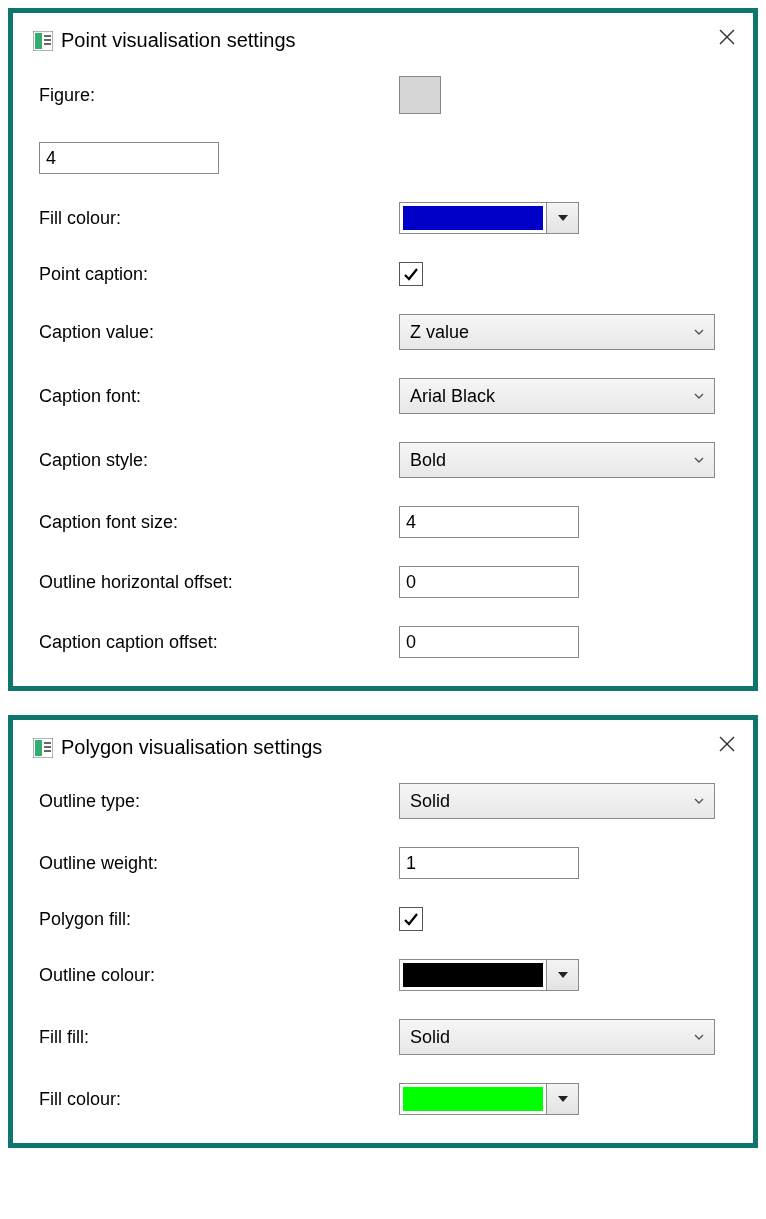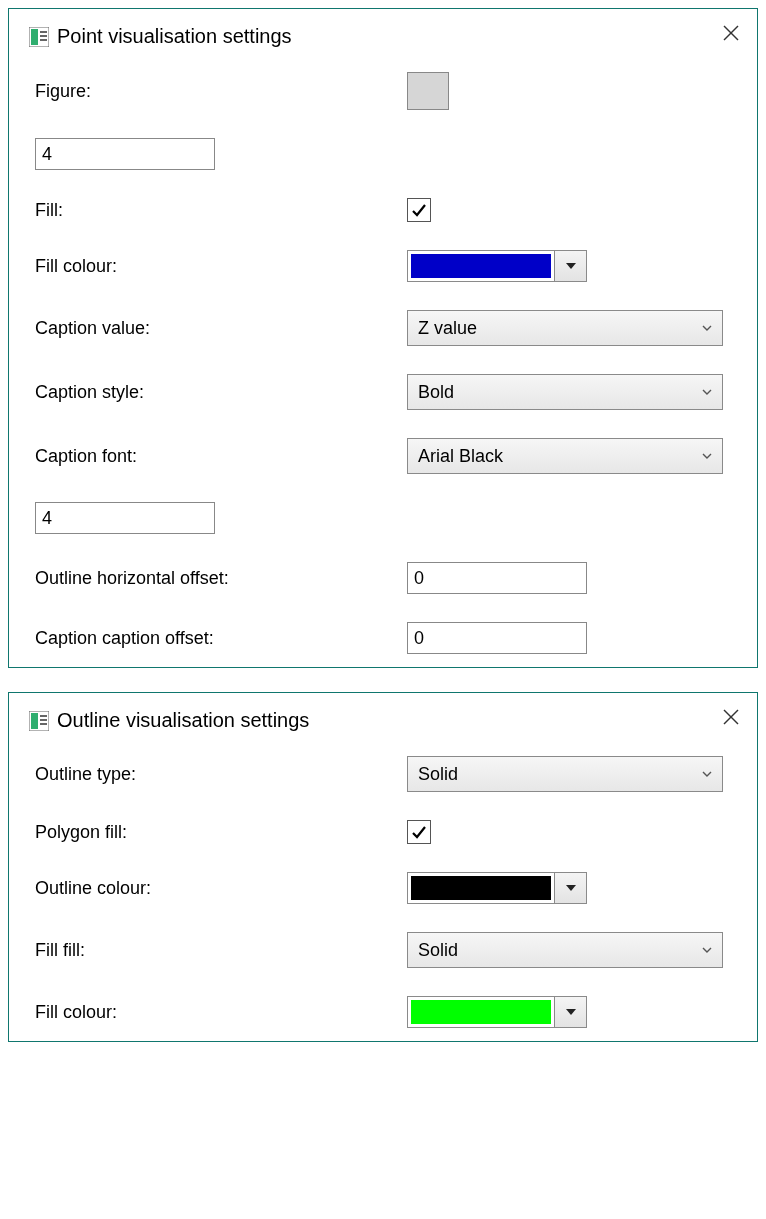--- a/index.html
+++ b/index.html
@@ -6,22 +6,22 @@
   body {
     margin: 0;
     padding: 8px;
     font-family: "Segoe UI", Arial, sans-serif;
     font-size: 18px;
     background: #fff;
     color: #000;
     width: 766px;
   }
   .panel {
-    border: 1px solid #0f766e;
-    padding: 16px 20px 9px 20px;
+    border: 5px solid #0f766e;
+    padding: 16px 20px 24px 20px;
     margin-bottom: 24px;
     position: relative;
     background: #fff;
   }
   .panel-header {
     display: flex;
     align-items: center;
     gap: 8px;
     margin-bottom: 24px;
   }
@@ -42,21 +42,20 @@
     cursor: pointer;
     display: flex;
     align-items: center;
     justify-content: center;
   }
   .row {
     display: flex;
     align-items: center;
     margin-bottom: 28px;
     padding-left: 6px;
-    gap: 12px;
   }
   .row:last-child { margin-bottom: 4px; }
   .row-label {
     width: 360px;
     font-size: 18px;
   }
   .row-ctrl {
     flex: 1;
     display: flex;
     align-items: center;
@@ -153,89 +152,90 @@
       <div class="figure-swatch"></div>
     </div>
   </div>
 
   <div class="row">
     <div class="row-ctrl">
       <input class="text-input" value="4" style="">
     </div>
   </div>
 
-  <div class="row">
-    <div class="row-label">Fill:</div>
+
+  <div class="row">
+    <div class="row-label">Fill colour:</div>
+    <div class="row-ctrl">
+      <div class="color-dropdown">
+        <div class="color-swatch" style="background:#0000c8"></div>
+        <div class="color-dd-btn">
+          <svg viewBox="0 0 10 6" width="10" height="6">
+            <polygon points="0,0 10,0 5,6" fill="#222"></polygon>
+          </svg>
+        </div>
+      </div>
+    </div>
+  </div>
+
+  <div class="row">
+    <div class="row-label">Point caption:</div>
     <div class="row-ctrl">
       <div class="checkbox">
         <svg viewBox="0 0 16 16" width="16" height="16">
           <polyline points="2,9 6,13 14,3" fill="none" stroke="#000" stroke-width="2.2"></polyline>
         </svg>
       </div>
     </div>
   </div>
 
   <div class="row">
-    <div class="row-label">Fill colour:</div>
-    <div class="row-ctrl">
-      <div class="color-dropdown">
-        <div class="color-swatch" style="background:#0000c8"></div>
-        <div class="color-dd-btn">
-          <svg viewBox="0 0 10 6" width="10" height="6">
-            <polygon points="0,0 10,0 5,6" fill="#222"></polygon>
-          </svg>
-        </div>
-      </div>
-    </div>
-  </div>
-
-
-  <div class="row">
     <div class="row-label">Caption value:</div>
     <div class="row-ctrl">
       <div class="select-wide">
         <span>Z value</span>
         <span class="chev">
           <svg viewBox="0 0 10 6" width="10" height="6">
               <polyline points="1,1 5,5 9,1" fill="none" stroke="#555" stroke-width="1.4"></polyline>
             </svg>
         </span>
       </div>
     </div>
   </div>
 
   <div class="row">
+    <div class="row-label">Caption font:</div>
+    <div class="row-ctrl">
+      <div class="select-wide">
+        <span>Arial Black</span>
+        <span class="chev">
+          <svg viewBox="0 0 10 6" width="10" height="6">
+              <polyline points="1,1 5,5 9,1" fill="none" stroke="#555" stroke-width="1.4"></polyline>
+            </svg>
+        </span>
+      </div>
+    </div>
+  </div>
+
+  <div class="row">
     <div class="row-label">Caption style:</div>
     <div class="row-ctrl">
       <div class="select-wide">
         <span>Bold</span>
         <span class="chev">
           <svg viewBox="0 0 10 6" width="10" height="6">
               <polyline points="1,1 5,5 9,1" fill="none" stroke="#555" stroke-width="1.4"></polyline>
             </svg>
         </span>
       </div>
     </div>
   </div>
 
   <div class="row">
-    <div class="row-label">Caption font:</div>
-    <div class="row-ctrl">
-      <div class="select-wide">
-        <span>Arial Black</span>
-        <span class="chev">
-          <svg viewBox="0 0 10 6" width="10" height="6">
-              <polyline points="1,1 5,5 9,1" fill="none" stroke="#555" stroke-width="1.4"></polyline>
-            </svg>
-        </span>
-      </div>
-    </div>
-  </div>
-
-  <div class="row">
+    <div class="row-label">Caption font size:</div>
     <div class="row-ctrl">
       <input class="text-input" value="4" style="">
     </div>
   </div>
 
   <div class="row">
     <div class="row-label">Outline horizontal offset:</div>
     <div class="row-ctrl">
       <input class="text-input" value="0" style="">
     </div>
@@ -253,21 +253,21 @@
   <div class="panel-header">
     <span class="panel-icon">
       <svg viewBox="0 0 20 20" width="20" height="20">
         <rect x="0" y="0" width="20" height="20" fill="#fff" stroke="#666"></rect>
         <rect x="2" y="2" width="7" height="16" fill="#2fae6f"></rect>
         <rect x="11" y="4" width="7" height="2" fill="#666"></rect>
         <rect x="11" y="8" width="7" height="2" fill="#666"></rect>
         <rect x="11" y="12" width="7" height="2" fill="#666"></rect>
       </svg>
     </span>
-    <span class="panel-title">Outline visualisation settings</span>
+    <span class="panel-title">Polygon visualisation settings</span>
   </div>
   <div class="close-btn">
     <svg viewBox="0 0 16 16" width="16" height="16">
       <line x1="1" y1="1" x2="15" y2="15" stroke="#333" stroke-width="1.4"></line>
       <line x1="15" y1="1" x2="1" y2="15" stroke="#333" stroke-width="1.4"></line>
     </svg>
   </div>
 
   <div class="row">
     <div class="row-label">Outline type:</div>
@@ -276,20 +276,26 @@
         <span>Solid</span>
         <span class="chev">
           <svg viewBox="0 0 10 6" width="10" height="6">
               <polyline points="1,1 5,5 9,1" fill="none" stroke="#555" stroke-width="1.4"></polyline>
             </svg>
         </span>
       </div>
     </div>
   </div>
 
+  <div class="row">
+    <div class="row-label">Outline weight:</div>
+    <div class="row-ctrl">
+      <input class="text-input" value="1" style="">
+    </div>
+  </div>
 
   <div class="row">
     <div class="row-label">Polygon fill:</div>
     <div class="row-ctrl">
       <div class="checkbox">
         <svg viewBox="0 0 16 16" width="16" height="16">
           <polyline points="2,9 6,13 14,3" fill="none" stroke="#000" stroke-width="2.2"></polyline>
         </svg>
       </div>
     </div>

